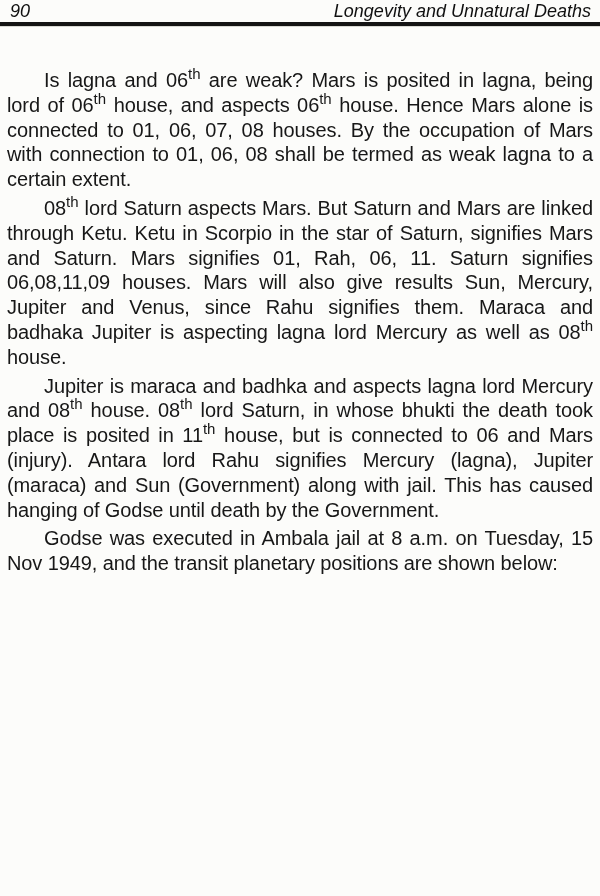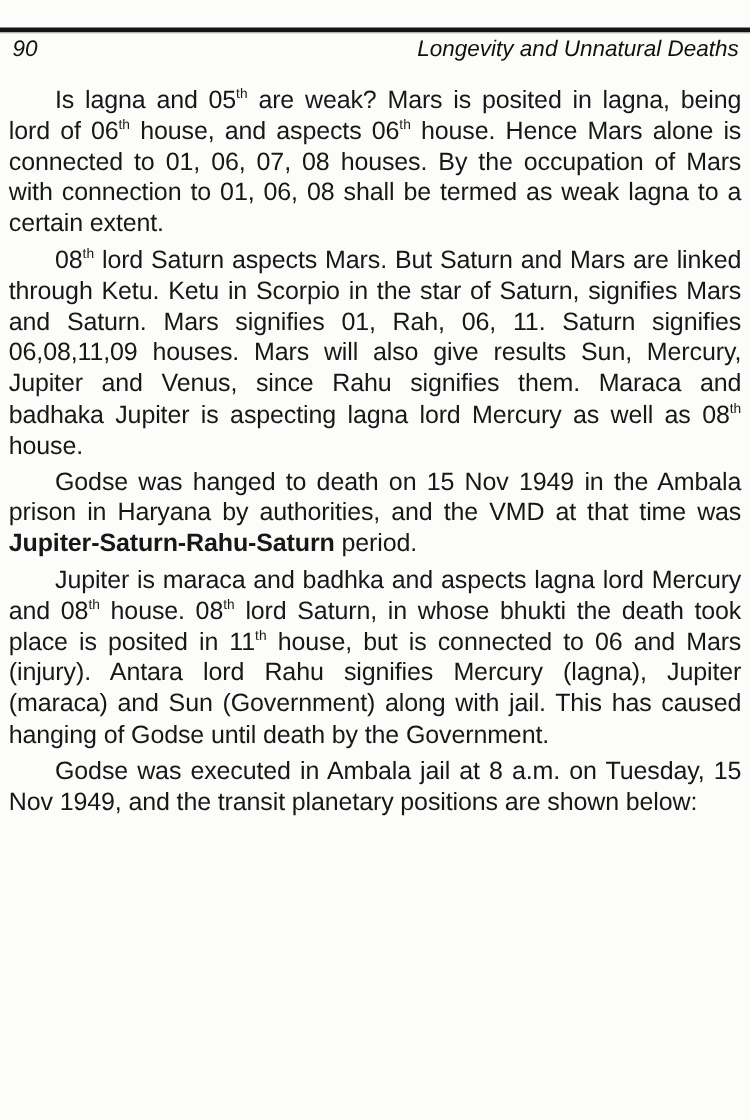--- a/index.html
+++ b/index.html
@@ -22,21 +22,21 @@
     justify-content: space-between;
     align-items: baseline;
     padding: 1px 9px 0 10px;
     height: 21px;
     font-style: italic;
     font-size: 18px;
     line-height: 20px;
     color: #101010;
   }
   .page-number { font-style: italic; }
-  .running-title { font-style: italic; margin-top: 28px; }
+  .running-title { font-style: italic; }
   .rule {
     height: 4px;
     background: #141414;
     width: 100%;
   }
   .rule-shadow {
     height: 1px;
     background: #d8d8d2;
     width: 100%;
   }
@@ -46,39 +46,38 @@
   }
   .para {
     margin: 0 0 4px 0;
     text-indent: 37px;
     font-size: 20px;
     line-height: 24.8px;
     letter-spacing: -0.1px;
   }
   .para .bold { font-weight: 700; }
   .para sup {
-    font-size: 11px;
+    font-size: 15px;
     line-height: 0;
     letter-spacing: 0;
   }
 </style>
 </head>
 <body>
 
 <div class="page">
 
   <div class="header">
     <span class="page-number">90</span>
     <span class="running-title">Longevity and Unnatural Deaths</span>
   </div>
 
   <div class="rule"></div>
   <div class="rule-shadow"></div>
 
   <div class="body" id="paragraphs">
-      <p class="para"><span>Is lagna and 05</span><sup>th</sup><span> are weak? Mars is posited in lagna, being lord of 06</span><sup>th</sup><span> house, and aspects 06</span><sup>th</sup><span> house. Hence Mars alone is connected to 01, 06, 07, 08 houses. By the occupation of Mars with connection to 01, 06, 08 shall be termed as weak lagna to a certain extent.</span></p>
+      <p class="para"><span>Is lagna and 06</span><sup>th</sup><span> are weak? Mars is posited in lagna, being lord of 06</span><sup>th</sup><span> house, and aspects 06</span><sup>th</sup><span> house. Hence Mars alone is connected to 01, 06, 07, 08 houses. By the occupation of Mars with connection to 01, 06, 08 shall be termed as weak lagna to a certain extent.</span></p>
       <p class="para"><span>08</span><sup>th</sup><span> lord Saturn aspects Mars. But Saturn and Mars are linked through Ketu. Ketu in Scorpio in the star of Saturn, signifies Mars and Saturn. Mars signifies 01, Rah, 06, 11. Saturn signifies 06,08,11,09 houses. Mars will also give results Sun, Mercury, Jupiter and Venus, since Rahu signifies them. Maraca and badhaka Jupiter is aspecting lagna lord Mercury as well as 08</span><sup>th</sup><span> house.</span></p>
-      <p class="para"><span>Godse was hanged to death on 15 Nov 1949 in the Ambala prison in Haryana by authorities, and the VMD at that time was </span><span class="bold">Jupiter-Saturn-Rahu-Saturn</span><span> period.</span></p>
       <p class="para"><span>Jupiter is maraca and badhka and aspects lagna lord Mercury and 08</span><sup>th</sup><span> house. 08</span><sup>th</sup><span> lord Saturn, in whose bhukti the death took place is posited in 11</span><sup>th</sup><span> house, but is connected to 06 and Mars (injury). Antara lord Rahu signifies Mercury (lagna), Jupiter (maraca) and Sun (Government) along with jail. This has caused hanging of Godse until death by the Government.</span></p>
       <p class="para"><span>Godse was executed in Ambala jail at 8 a.m. on Tuesday, 15 Nov 1949, and the transit planetary positions are shown below:</span></p>
     </div>
 
 </div>
 
 </body></html>

